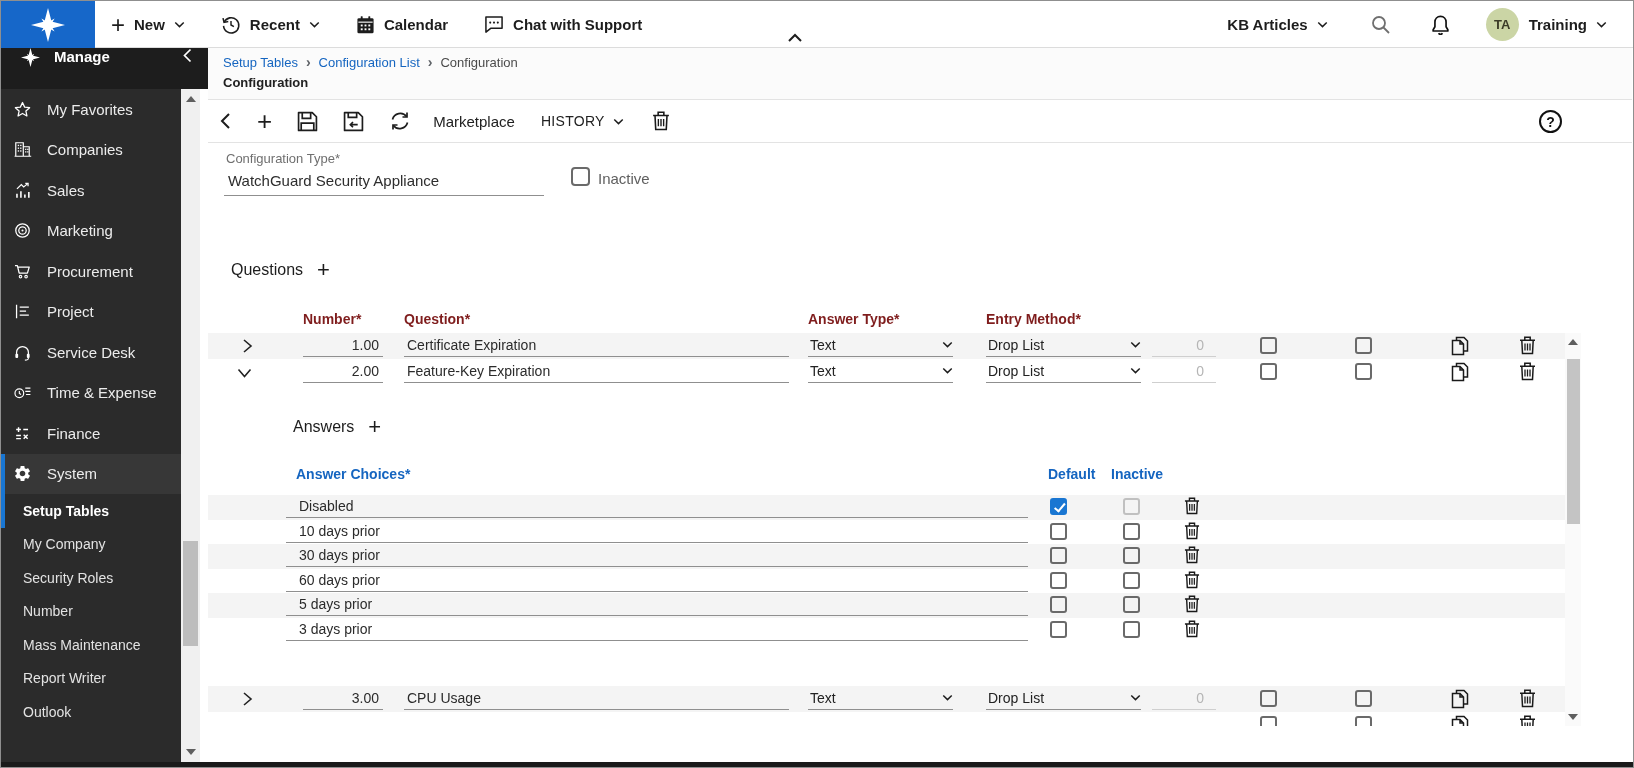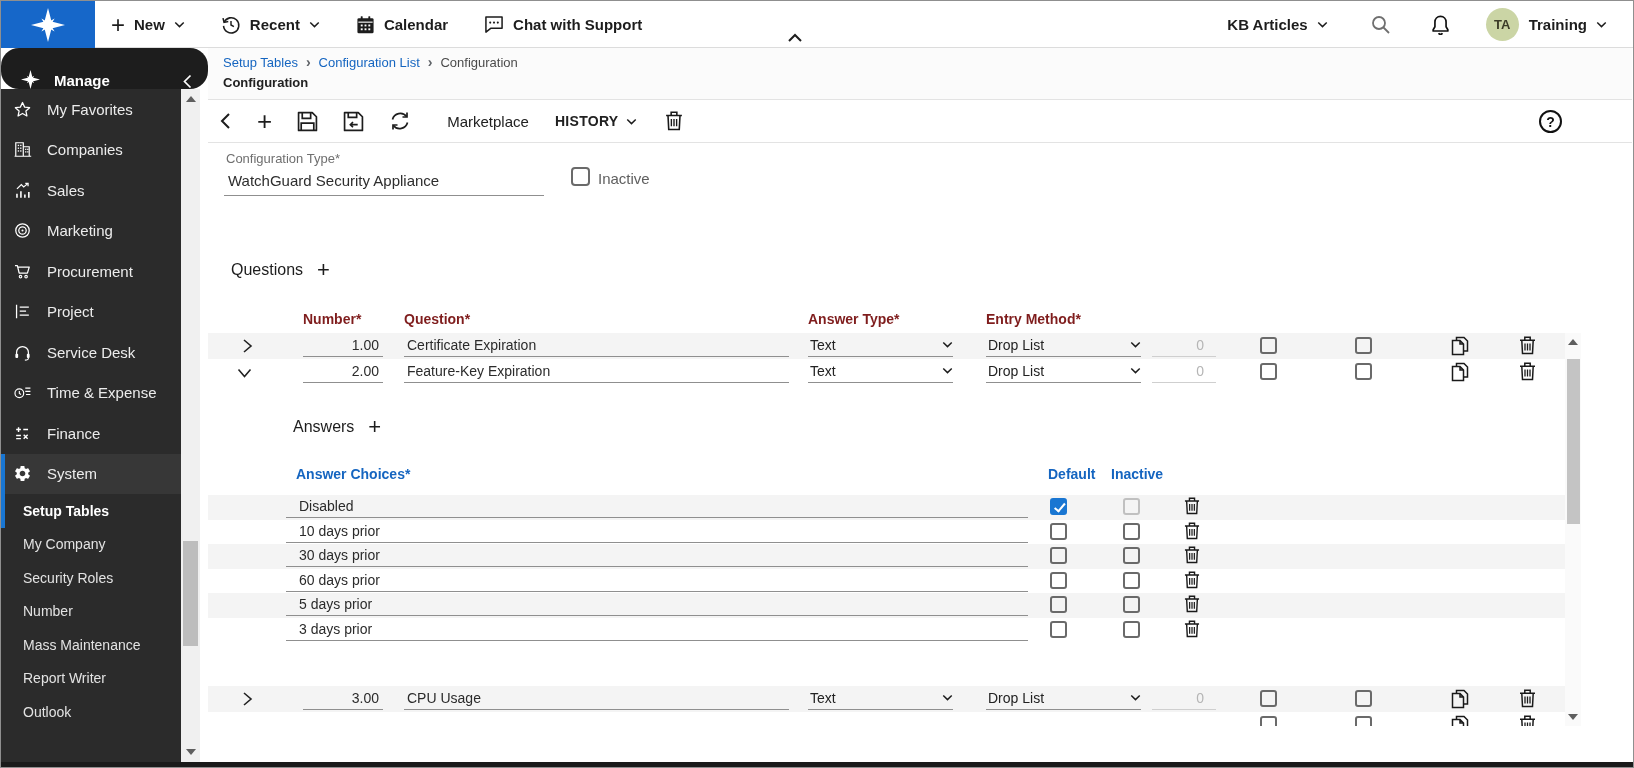--- a/index.html
+++ b/index.html
@@ -13,21 +13,21 @@
   .nav-item { display:flex; align-items:center; gap:9px; font-size:15px; font-weight:700; color:#1d1d1d; cursor:pointer; }
   .nav-right { position:absolute; right:26px; top:0; height:47px; display:flex; align-items:center; }
   .caret { width:11px; height:7px; }
   .search-wrap { display:flex; align-items:flex-end; margin-left:28px; }
   .search-input { width:214px; border:none; outline:none; border-bottom:1px solid #9e9e9e; font-size:15px; padding:3px 2px; color:#444; font-family:"Liberation Sans", sans-serif; }
   .search-input::placeholder { color:#8f8f8f; }
   .avatar { width:33px; height:33px; border-radius:50%; background:#cbd5a5; color:#3c3c28; font-size:13px; font-weight:700; display:flex; align-items:center; justify-content:center; }
   .collapse-chev { position:absolute; left:786px; top:32px; }
 
   
-  .side-head { position:absolute; left:0; top:47px; width:207px; height:41px; background:#1d1d1d; display:flex; align-items:flex-end; padding:0 16px 0 20px; z-index:15;border-radius:18px; }
+  .side-head { position:absolute; left:0; top:47px; width:207px; height:41px; background:#1d1d1d; display:flex; align-items:flex-start; padding:0 16px 0 20px; z-index:15; }
   .side-head .lbl { color:#fff; font-size:15px; font-weight:700; margin-left:14px; flex:1; }
   .sidebar { position:absolute; left:0; top:88px; width:180px; bottom:0; background:#2b2b2b; z-index:10; }
   .side-gutter { position:absolute; left:199px; top:88px; width:8px; bottom:5px; background:#fff; z-index:9; }
   .mod { height:40.5px; display:flex; align-items:center; padding-left:12px; gap:15px; color:#ececec; font-size:15px; cursor:pointer; position:relative; }
   .mod.active { background:rgba(255,255,255,.06); }
   .mod.active::before { content:""; position:absolute; left:0; top:0; width:4px; height:100%; background:#1976d2; }
   .sub { height:33.5px; display:flex; align-items:center; padding-left:22px; color:#e3e3e3; font-size:14px; cursor:pointer; position:relative; }
   .sub.active { color:#fff; font-weight:700; }
   .sub.active::before { content:""; position:absolute; left:0; top:0; width:4px; height:100%; background:#1976d2; }
   .s-icon { width:19px; height:19px; flex:0 0 19px; }
@@ -47,22 +47,22 @@
   .breadcrumb { position:absolute; left:15px; top:6px; display:flex; align-items:center; font-size:13px; }
   .crumb { color:#1565c0; cursor:pointer; }
   .crumb:not(:last-child)::after { content:"\203A"; color:#5f6368; font-weight:700; margin:0 8px; font-size:14px; }
   .crumb.current { color:#4b4b4b; cursor:default; }
   .page-title { position:absolute; left:15px; top:27px; font-size:13px; font-weight:700; color:#212121; }
 
   .toolbar { position:absolute; left:0; right:0; top:51px; height:44px; background:#fff; border-top:1px solid #e3e3e3; border-bottom:1px solid #e3e3e3; display:flex; align-items:center; padding-left:11px; }
   .tb-btn { display:flex; align-items:center; justify-content:center; cursor:pointer; color:#1d1d1d; }
   .tb-plus { font-size:26px; font-weight:300; line-height:20px; margin-left:26px; }
   .tb-gap { margin-left:25px; }
-  .tb-marketplace { margin-left:36px; font-size:15px; font-weight:500; color:#212121; cursor:pointer; }
-  .tb-history { margin-left:26px; font-size:14px; font-weight:700; letter-spacing:.3px; color:#212121; display:flex; align-items:center; gap:8px; cursor:pointer; }
+  .tb-marketplace { margin-left:22px; font-size:15px; font-weight:500; color:#212121; cursor:pointer; }
+  .tb-history { margin-left:26px; font-size:14px; font-weight:400; letter-spacing:.3px; color:#212121; display:flex; align-items:center; gap:8px; cursor:pointer; }
   .help-btn { position:absolute; right:70px; top:10px; width:23px; height:23px; border:2px solid #111; border-radius:50%; display:flex; align-items:center; justify-content:center; font-size:14px; font-weight:700; color:#111; cursor:pointer; }
   .help-btn::after { content:"?"; }
 
   
   .form-label { position:absolute; left:18px; top:103px; font-size:13px; color:#6f6f6f; }
   .form-value { position:absolute; left:16px; top:120px; width:320px; height:28px; line-height:26px; font-size:15px; color:#2e2e2e; border-bottom:1px solid #8f8f8f; padding-left:4px; }
   .inactive-cb { position:absolute; left:363px; top:119px; }
   .inactive-lbl { position:absolute; left:390px; top:122px; font-size:15px; color:#5f5f5f; }
 
   .section-title { position:absolute; display:flex; align-items:center; gap:14px; font-size:16px; font-weight:500; color:#1d1d1d; }

